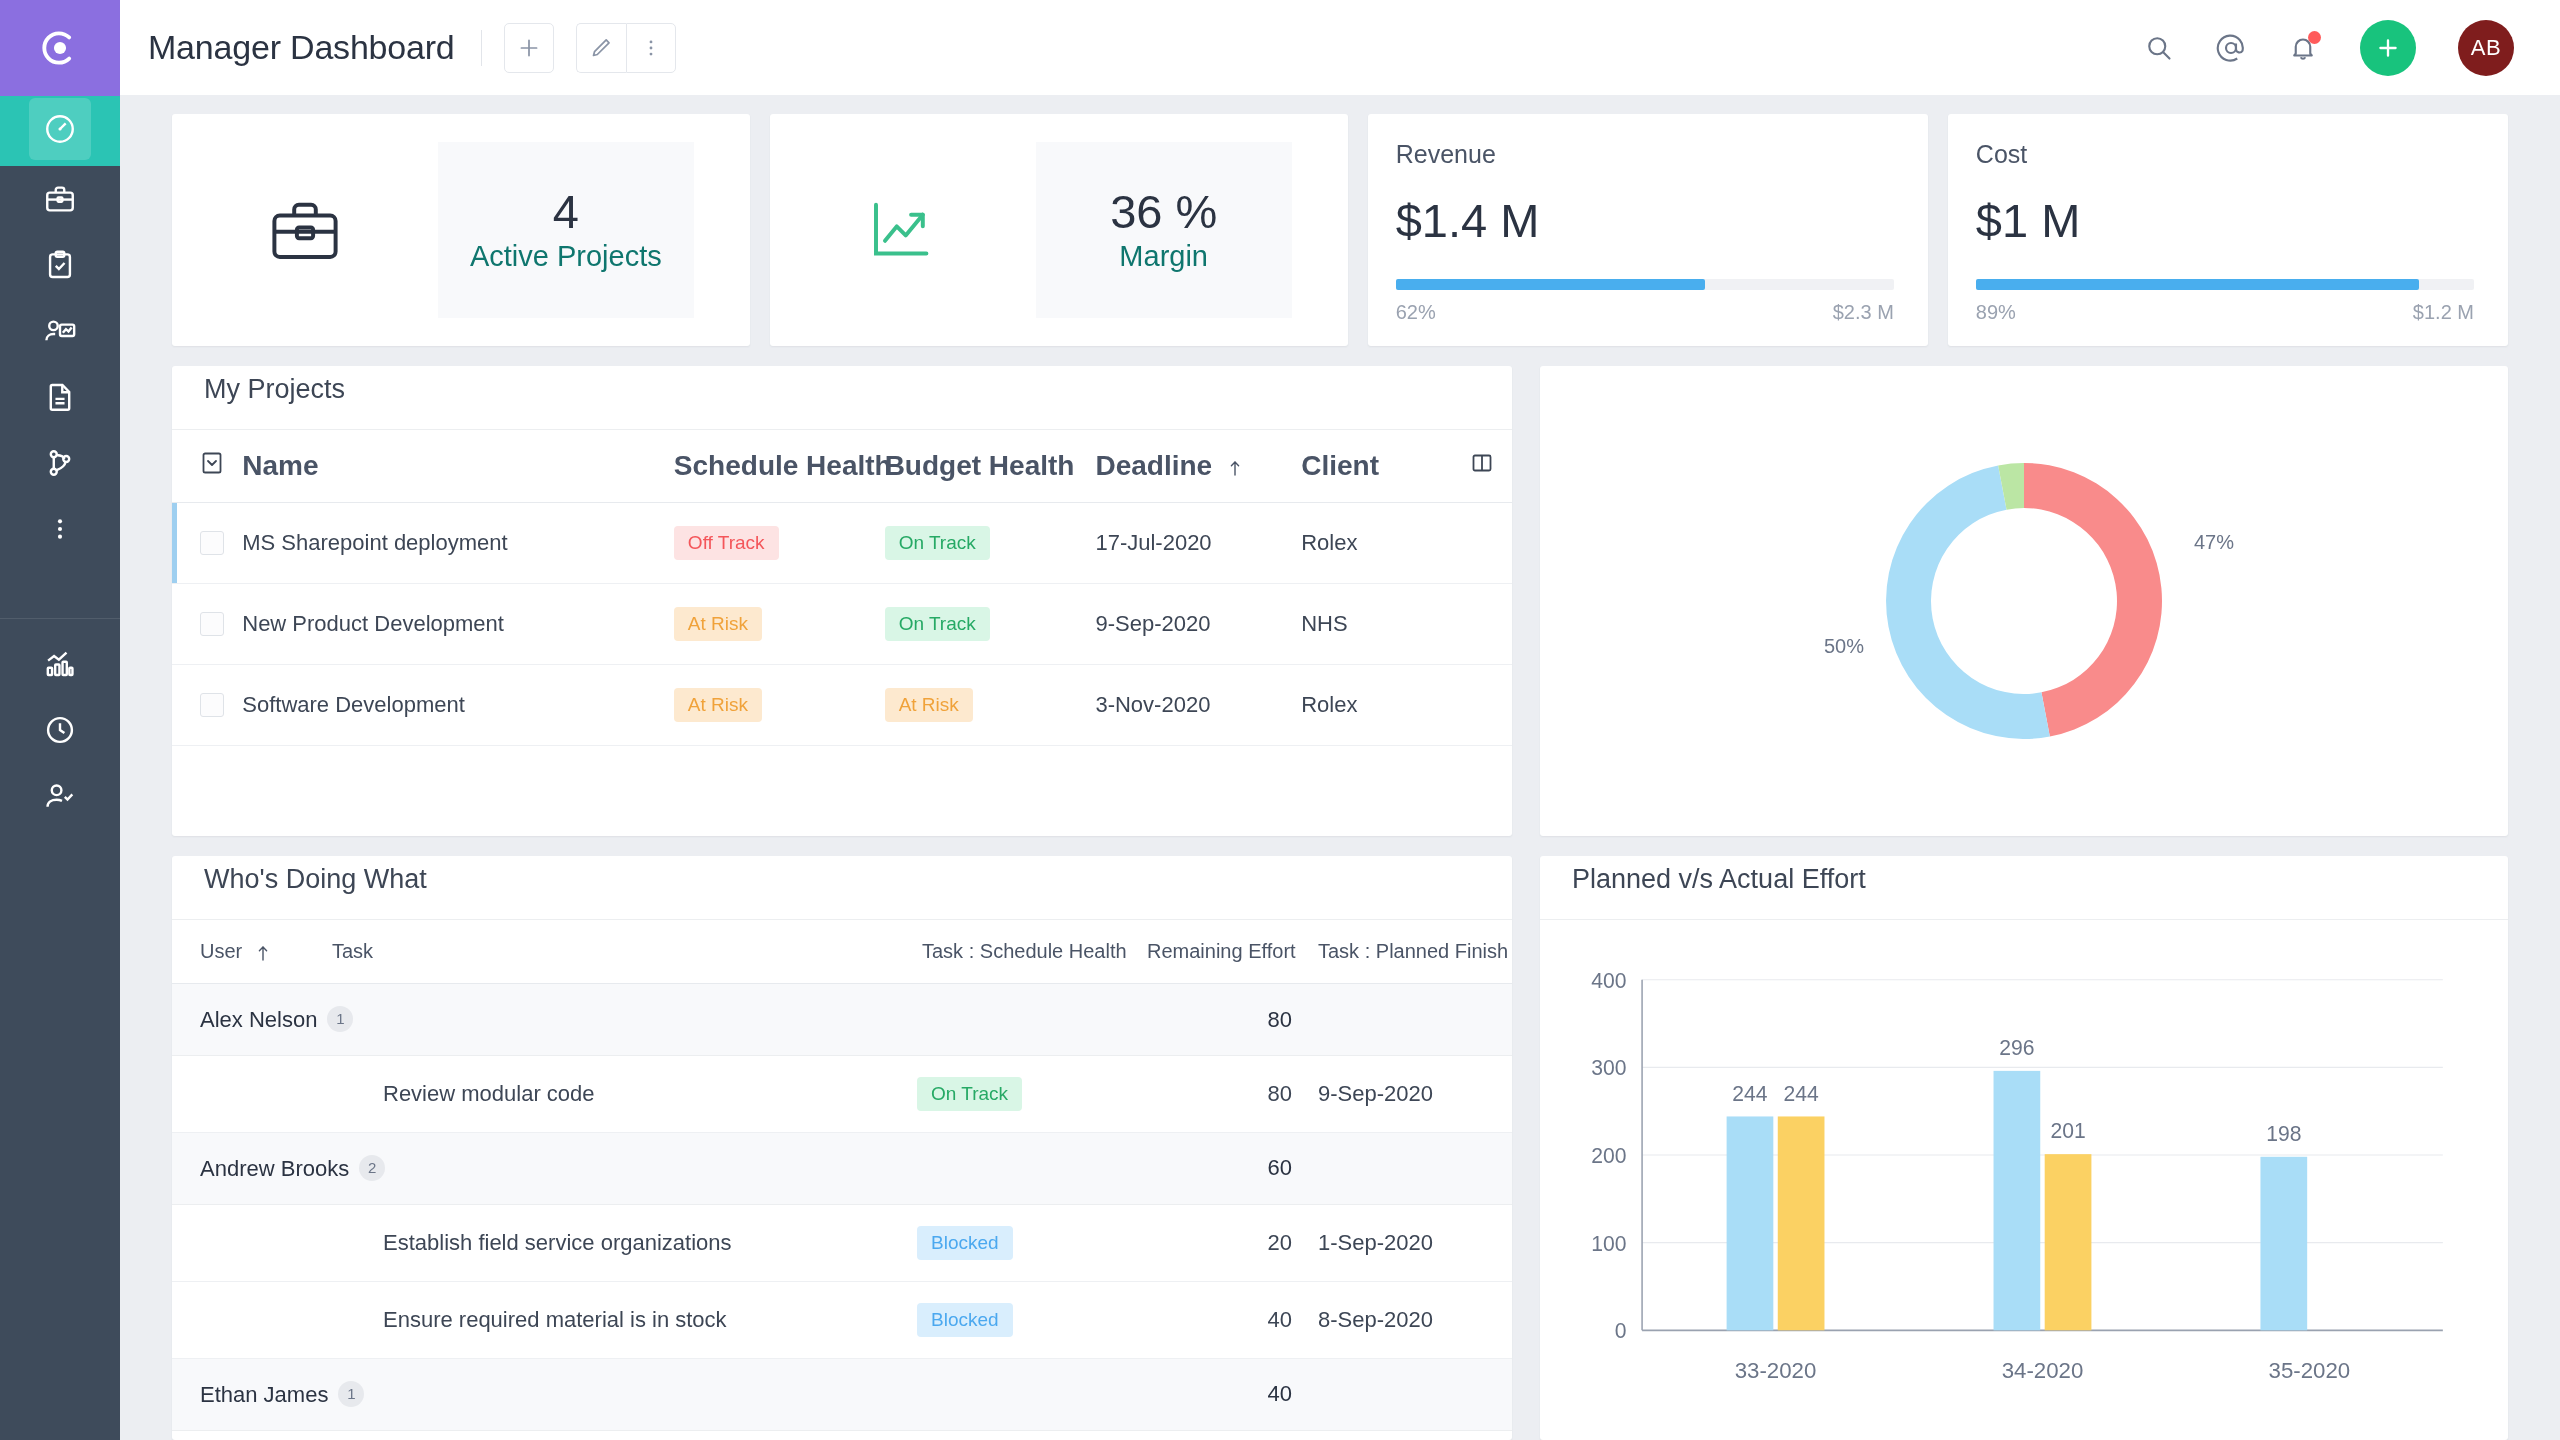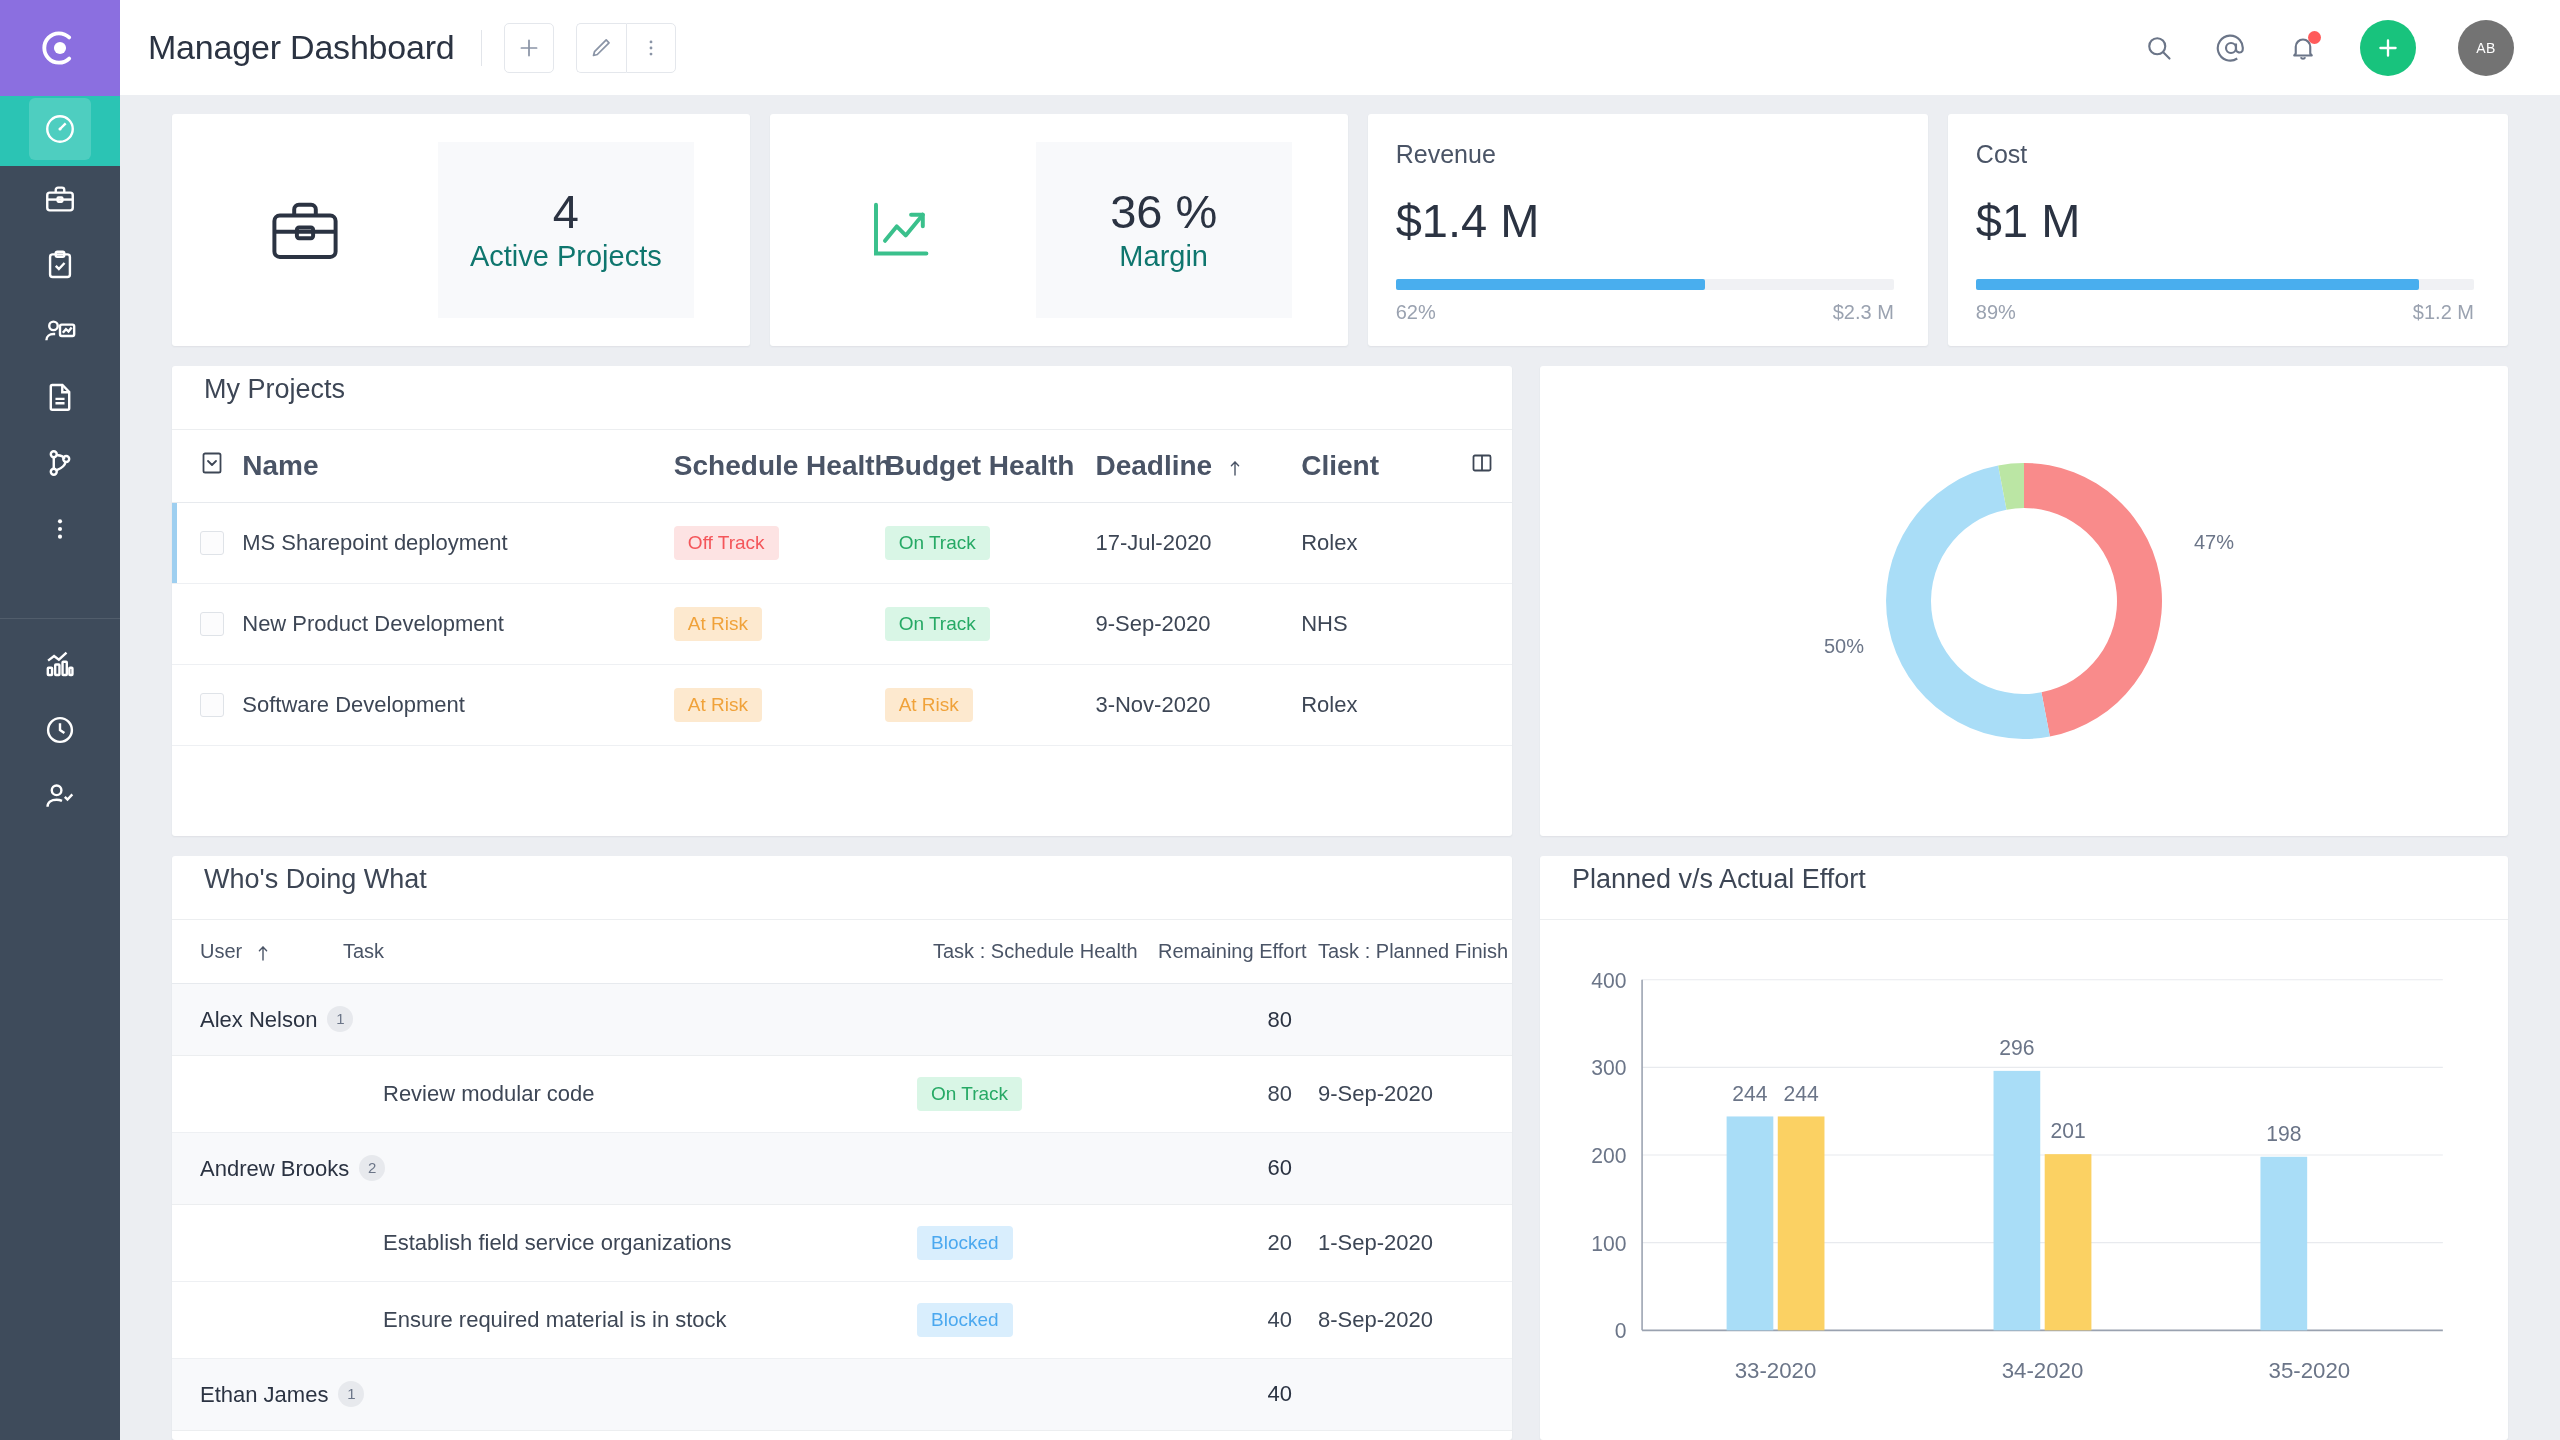--- a/index.html
+++ b/index.html
@@ -86,23 +86,23 @@
     background: #ff5b5b;
   }
   .add-fab {
     width: 56px; height: 56px; border-radius: 50%;
     background: #18c37d; display: flex; align-items: center; justify-content: center;
     cursor: pointer;
   }
   .add-fab svg { width: 28px; height: 28px; stroke: #fff; stroke-width: 2; fill: none; }
   .avatar {
     width: 56px; height: 56px; border-radius: 50%;
-    background: #737373; color: #fff;
+    background: #7f1d1d; color: #fff;
     display: flex; align-items: center; justify-content: center;
-    font-size: 14px; letter-spacing: .5px; cursor: pointer;
+    font-size: 22px; letter-spacing: .5px; cursor: pointer;
   }
 
   
   .content {
     flex: 1; padding: 18px 52px 0 52px;
     display: flex; flex-direction: column; gap: 20px;
     overflow: hidden;
   }
   .card {
     background: #fff; border-radius: 3px;
@@ -180,21 +180,21 @@
   .sort-arrow { display:inline-block; margin-left: 8px; }
   .sort-arrow svg { width: 14px; height: 18px; stroke:#4a5466; fill:none; stroke-width:1.4; vertical-align: middle;}
   .hdr-icon svg { width: 24px; height: 24px; stroke: #3d4655; fill: none; stroke-width: 1.8; }
 
   
   .donut-area { flex: 1; display: flex; align-items: center; justify-content: center; position: relative; }
 
   
   .wdw-head th {
     font-size: 20px; color: #4a5466; font-weight: normal; text-align: left;
-    padding: 20px 16px; border-bottom: 1px solid #e7eaee; white-space: nowrap;
+    padding: 20px 5px; border-bottom: 1px solid #e7eaee; white-space: nowrap;
   }
   .wdw-head th.w-user { width: 155px; padding-left: 28px; }
   .wdw-head th.w-task { width: 590px; }
   .wdw-head th.w-sh   { width: 225px; }
   .wdw-head th.w-re   { width: 150px; text-align: right; }
   .wdw-head th.w-pf   { width: 225px; padding-left: 26px; }
   .grp-row td {
     background: #f8f9fb; font-size: 22px; color: #2b3342;
     padding: 22px 0; border-bottom: 1px solid #eceef0;
   }

